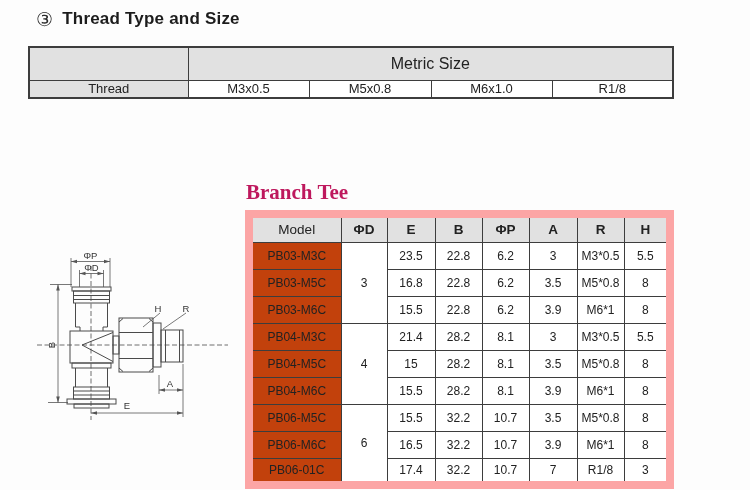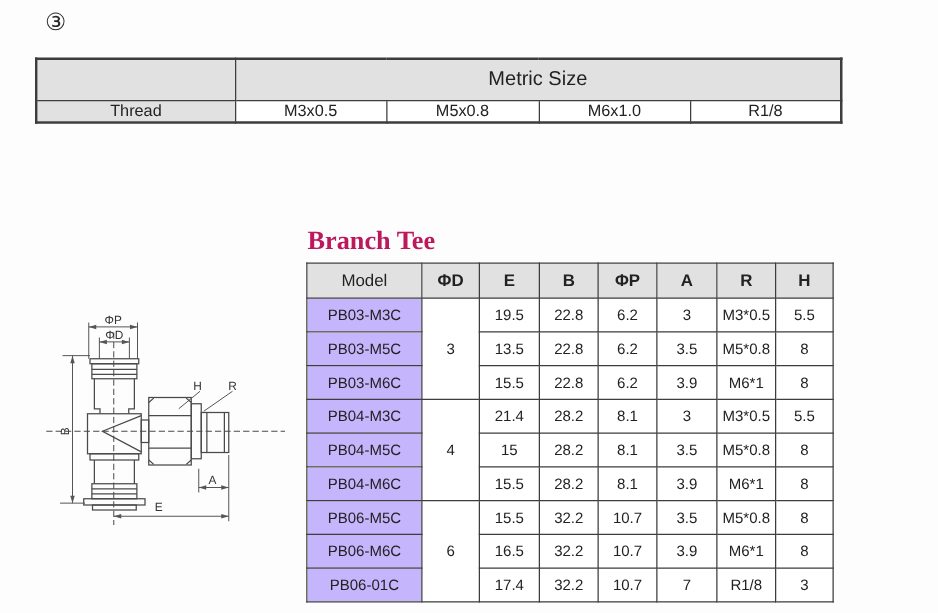--- a/index.html
+++ b/index.html
@@ -49,43 +49,44 @@
   
   .branch-title {
     position: absolute; left: 246px; top: 180px;
     font-family: "Liberation Serif", serif;
     font-weight: bold; font-size: 21px; color: #be185d;
   }
 
   
   .branch-table {
     position: absolute; left: 245px; top: 210px;
-    width: 421px; border: 1px solid #fca5a5; padding-left: 21px;
+    width: 421px; border: 8px solid #fca5a5; padding-left: 21px;
   }
   .branch-table td { font-size: 12px; }
   .branch-table thead td { font-size: 13.5px; height: 28px; }
   .branch-table thead td.dim-col { font-weight: bold; }
   .branch-table tbody tr { height: 27px; }
-  .branch-table td.model-cell { background: #c4b5fd; font-size: 12px; }
+  .branch-table td.model-cell { background: #c2410c; font-size: 12px; }
 
   
   .diagram {
     position: absolute; left: 28px; top: 244px;
     width: 214px; height: 184px;
   }
   .diagram text {
     font-family: "Liberation Sans", sans-serif;
     font-size: 9.5px; fill: #333;
   }
 </style>
 </head>
 <body>
 
 <div class="heading">
   <span class="circ-num">③</span>
+  <span>Thread Type and Size</span>
 </div>
 
 <table class="thread-table">
   <colgroup>
     <col style="width:159px">
       <col style="width:121px">
       <col style="width:122px">
     <col style="width:121px">
       <col style="width:121px">
   </colgroup>
@@ -126,30 +127,30 @@
       <td class="gray dim-col">ΦP</td>
       <td class="gray dim-col">A</td>
       <td class="gray dim-col">R</td>
       <td class="gray dim-col">H</td>
     </tr>
   </thead>
   <tbody>
     <tr>
       <td class="model-cell">PB03-M3C</td>
       <td rowspan="3">3</td>
-      <td>19.5</td>
+      <td>23.5</td>
       <td>22.8</td>
       <td>6.2</td>
       <td>3</td>
       <td>M3*0.5</td>
       <td>5.5</td>
     </tr>
     <tr>
       <td class="model-cell">PB03-M5C</td>
-      <td>13.5</td>
+      <td>16.8</td>
       <td>22.8</td>
       <td>6.2</td>
       <td>3.5</td>
       <td>M5*0.8</td>
       <td>8</td>
     </tr>
     <tr>
       <td class="model-cell">PB03-M6C</td>
       <td>15.5</td>
       <td>22.8</td>

